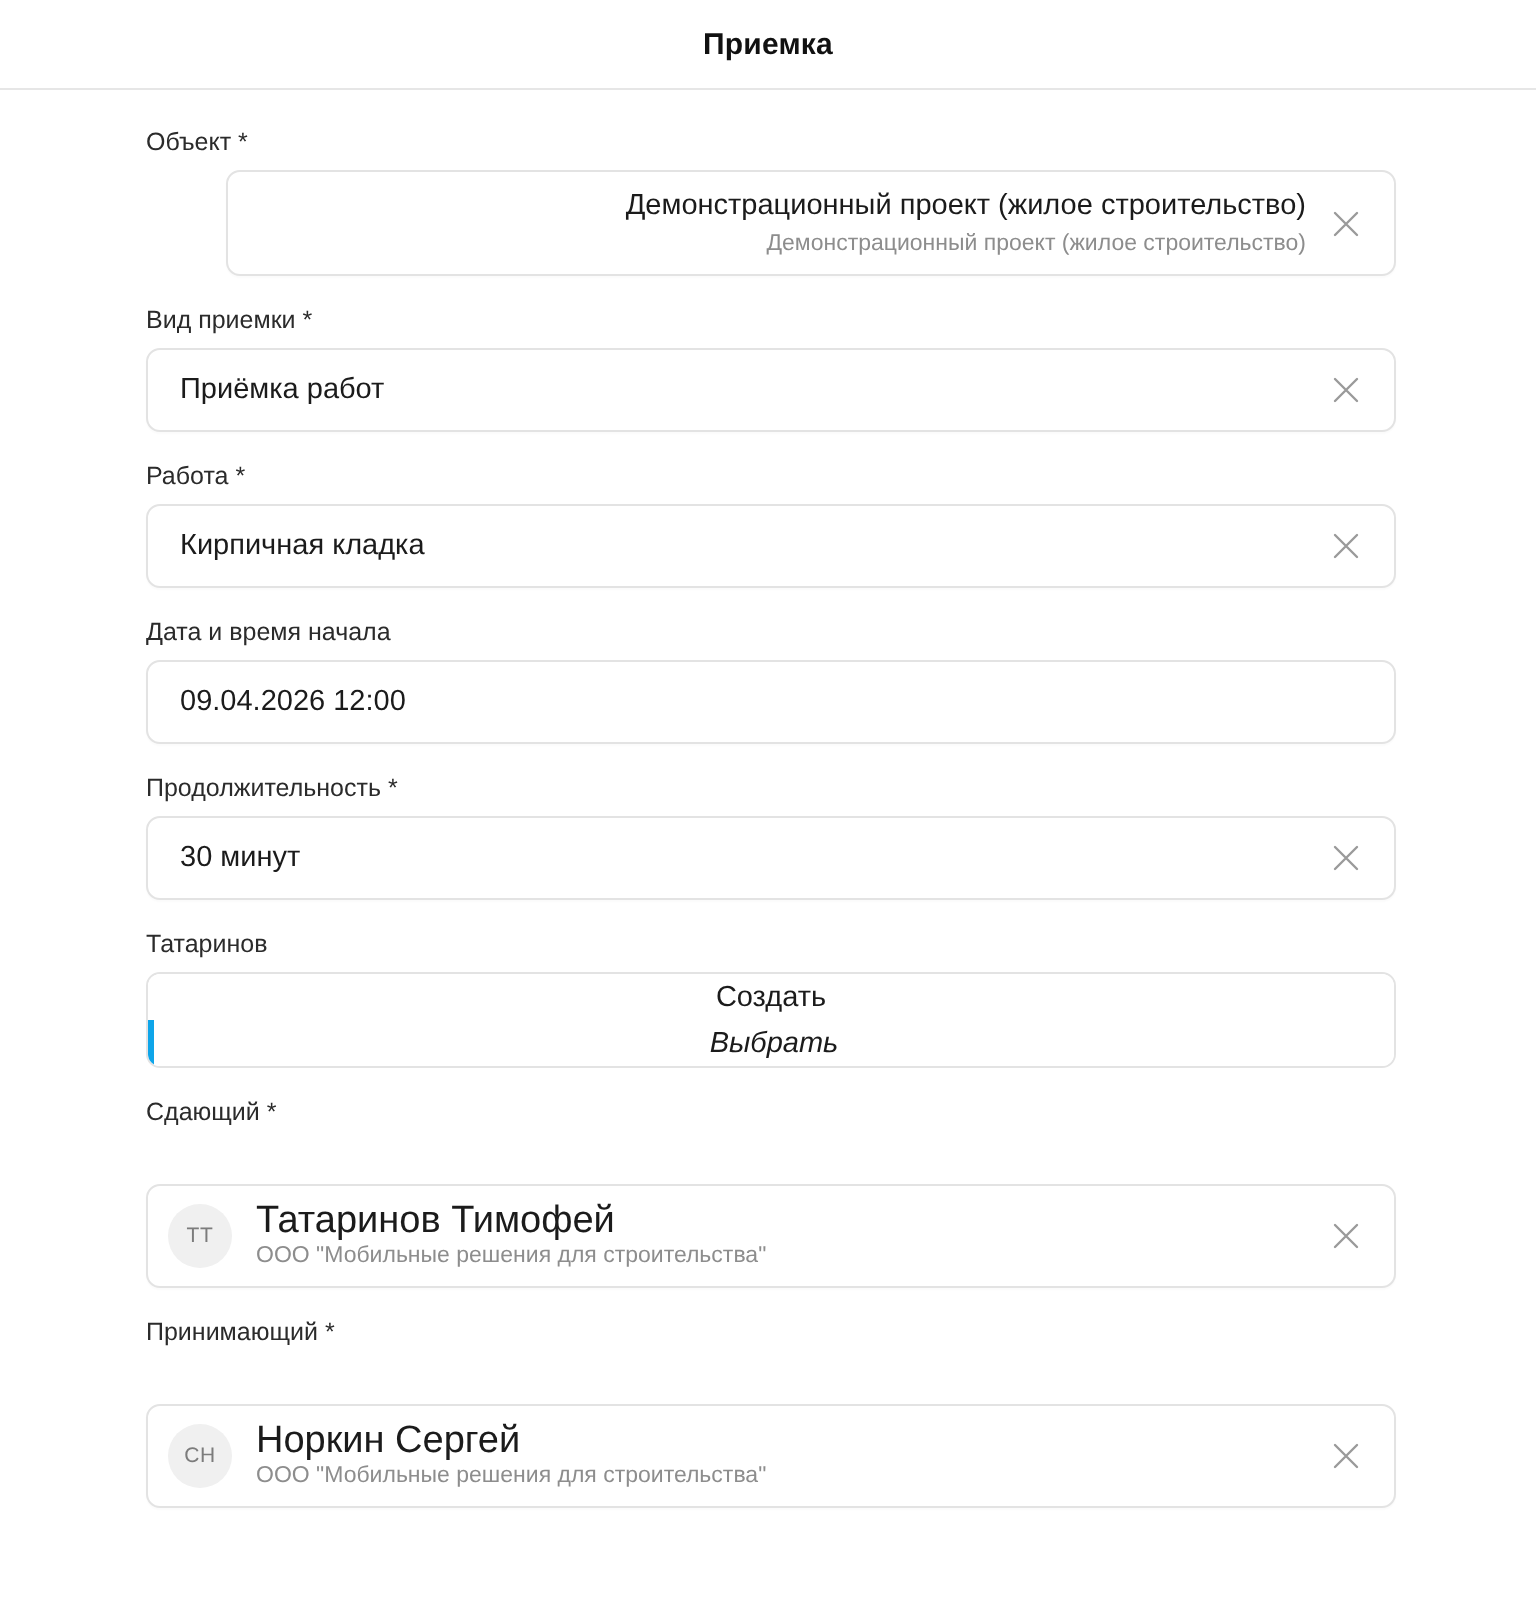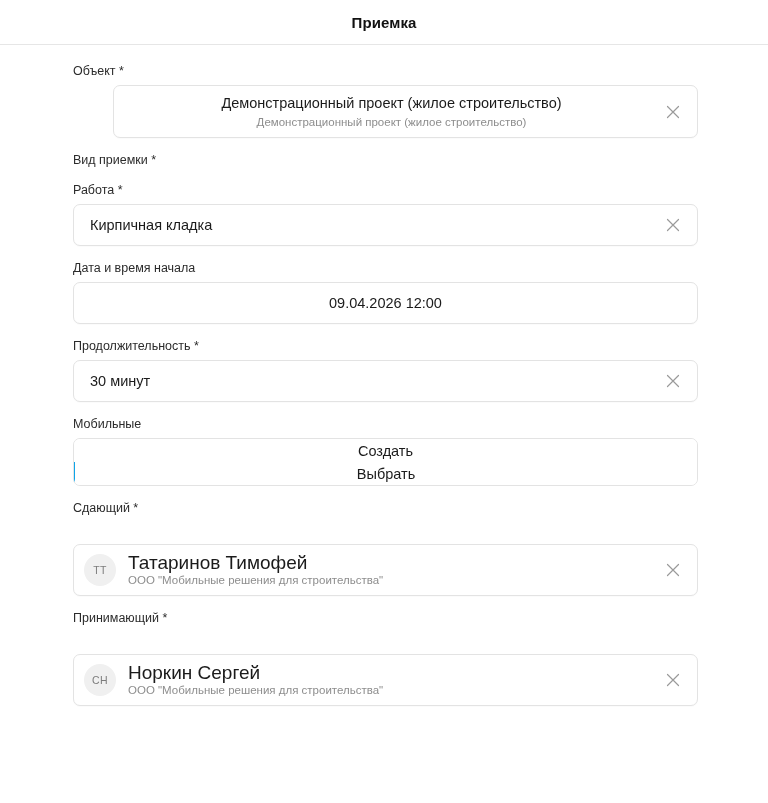--- a/index.html
+++ b/index.html
@@ -61,26 +61,26 @@
     min-height: 42px;
     display: flex;
     align-items: center;
     padding: 0 44px 0 16px;
     box-shadow: 0 1px 1px rgba(0,0,0,0.02);
   }
   .control.tall {
     min-height: 52px;
     padding-top: 7px;
     padding-bottom: 7px;
-    align-items: center;
+    align-items: flex-end;
     flex-direction: column;
     justify-content: center;
     margin-left: 40px;
   }
-  .control.plain { padding-right: 16px; justify-content: center; }
+  .control.plain { padding-right: 16px; }
 
   .value-main {
     font-size: 14.5px;
     color: #1b1b1b;
     line-height: 20px;
   }
   .value-sub {
     font-size: 11.5px;
     color: #8d8d8d;
     line-height: 16px;
@@ -116,21 +116,22 @@
     flex: 1 1 50%;
     display: flex;
     align-items: center;
     justify-content: center;
     font-size: 14.5px;
     color: #1b1b1b;
     cursor: pointer;
     background: #ffffff;
   }
   .segmented .seg + .seg {
-    border-left: 1px solid #0ea5e9;
+    border-left: 3px solid #0ea5e9;
+    font-style: italic;
   }
 
   
   .person {
     display: flex;
     align-items: center;
     gap: 12px;
     width: 100%;
   }
   .avatar {
@@ -177,20 +178,28 @@
         <span class="clear-btn">
           <svg width="16" height="16" viewBox="0 0 16 16" aria-hidden="true">
             <path d="M2.5 2.5 L13.5 13.5 M13.5 2.5 L2.5 13.5" stroke="#9a9a9a" stroke-width="1.2" stroke-linecap="round"></path>
           </svg>
         </span>
       </div>
     </div>
 
     <div class="field">
       <div class="field-label">Вид приемки *</div>
+      <div class="control">
+        <div class="value-main">Приёмка работ</div>
+        <span class="clear-btn">
+          <svg width="16" height="16" viewBox="0 0 16 16" aria-hidden="true">
+            <path d="M2.5 2.5 L13.5 13.5 M13.5 2.5 L2.5 13.5" stroke="#9a9a9a" stroke-width="1.2" stroke-linecap="round"></path>
+          </svg>
+        </span>
+      </div>
     </div>
 
     <div class="field">
       <div class="field-label">Работа *</div>
       <div class="control">
         <div class="value-main">Кирпичная кладка</div>
         <span class="clear-btn">
           <svg width="16" height="16" viewBox="0 0 16 16" aria-hidden="true">
             <path d="M2.5 2.5 L13.5 13.5 M13.5 2.5 L2.5 13.5" stroke="#9a9a9a" stroke-width="1.2" stroke-linecap="round"></path>
           </svg>
@@ -211,21 +220,21 @@
         <div class="value-main">30 минут</div>
         <span class="clear-btn">
           <svg width="16" height="16" viewBox="0 0 16 16" aria-hidden="true">
             <path d="M2.5 2.5 L13.5 13.5 M13.5 2.5 L2.5 13.5" stroke="#9a9a9a" stroke-width="1.2" stroke-linecap="round"></path>
           </svg>
         </span>
       </div>
     </div>
 
     <div class="field">
-      <div class="field-label">Мобильные</div>
+      <div class="field-label">Татаринов</div>
       <div class="segmented">
         <div class="seg">Создать</div>
         <div class="seg">Выбрать</div>
       </div>
     </div>
 
     <div class="field">
       <div class="field-label">Сдающий *</div>
       <div class="control person-control">
         <div class="person">

